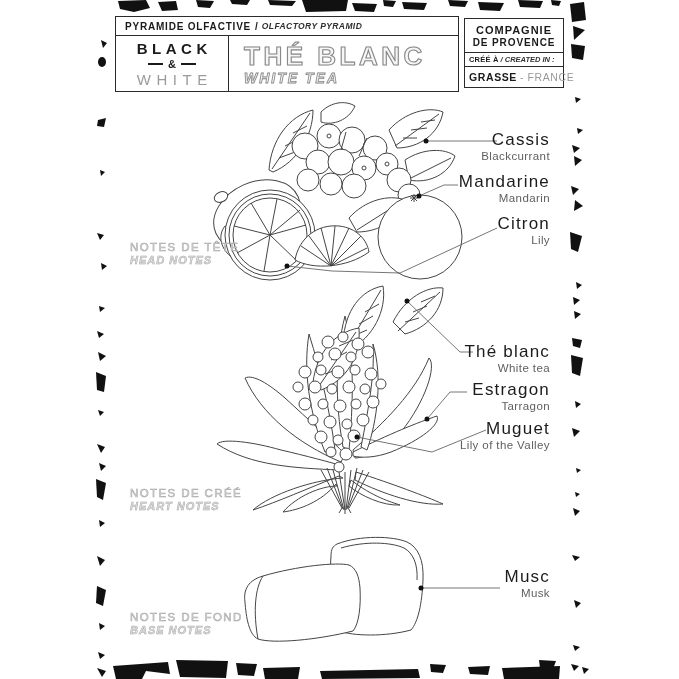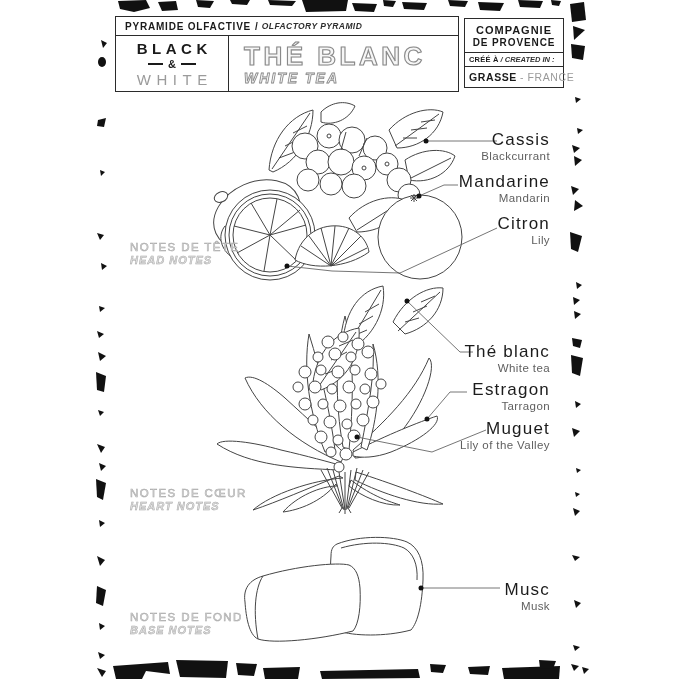--- a/index.html
+++ b/index.html
@@ -43,21 +43,21 @@
   .section-fr{font-size:11.5px;font-weight:normal;letter-spacing:1.4px;color:#dedede;-webkit-text-stroke:.55px #a8a8a8;}
   .section-en{font-size:11px;font-weight:bold;font-style:italic;letter-spacing:1px;color:#dedede;-webkit-text-stroke:.5px #a8a8a8;}
   #sec-head{top:241px;} #sec-heart{top:487px;} #sec-base{top:611px;}
 
   
   .note-label{position:absolute;right:129px;text-align:right;}
   .note-fr{font-size:17px;letter-spacing:1.2px;color:#1c1c1c;line-height:19px;}
   .note-en{font-size:11.5px;letter-spacing:.4px;color:#5f5f5f;line-height:14px;}
   #lbl-cassis{top:130px;} #lbl-mandarine{top:172px;} #lbl-citron{top:214px;}
   #lbl-the-blanc{top:342px;} #lbl-estragon{top:380px;} #lbl-muguet{top:419px;margin-left:9px;}
-  #lbl-musc{top:580px;}
+  #lbl-musc{top:567px;}
 
   .ill{position:absolute;}
   .ln{stroke:#454545;stroke-width:1;fill:none;}
   .lf{stroke:#454545;stroke-width:1;fill:#fff;}
 </style>
 </head>
 <body>
 
 <div id="page">
 
@@ -308,21 +308,21 @@
         <circle cx="357" cy="437" r="2.5"></circle>
       <circle cx="421" cy="588" r="2.5"></circle>
     </g>
   </svg>
 
   <div id="sec-head" class="section-label">
     <div class="section-fr">NOTES DE TÊTE</div>
     <div class="section-en">HEAD NOTES</div>
   </div>
   <div id="sec-heart" class="section-label">
-    <div class="section-fr">NOTES DE CŒUR</div>
+    <div class="section-fr">NOTES DE CRÉÉ</div>
     <div class="section-en">HEART NOTES</div>
   </div>
   <div id="sec-base" class="section-label">
     <div class="section-fr">NOTES DE FOND</div>
     <div class="section-en">BASE NOTES</div>
   </div>
 
   <div id="lbl-cassis" class="note-label">
     <div class="note-fr">Cassis</div>
     <div class="note-en">Blackcurrant</div>

